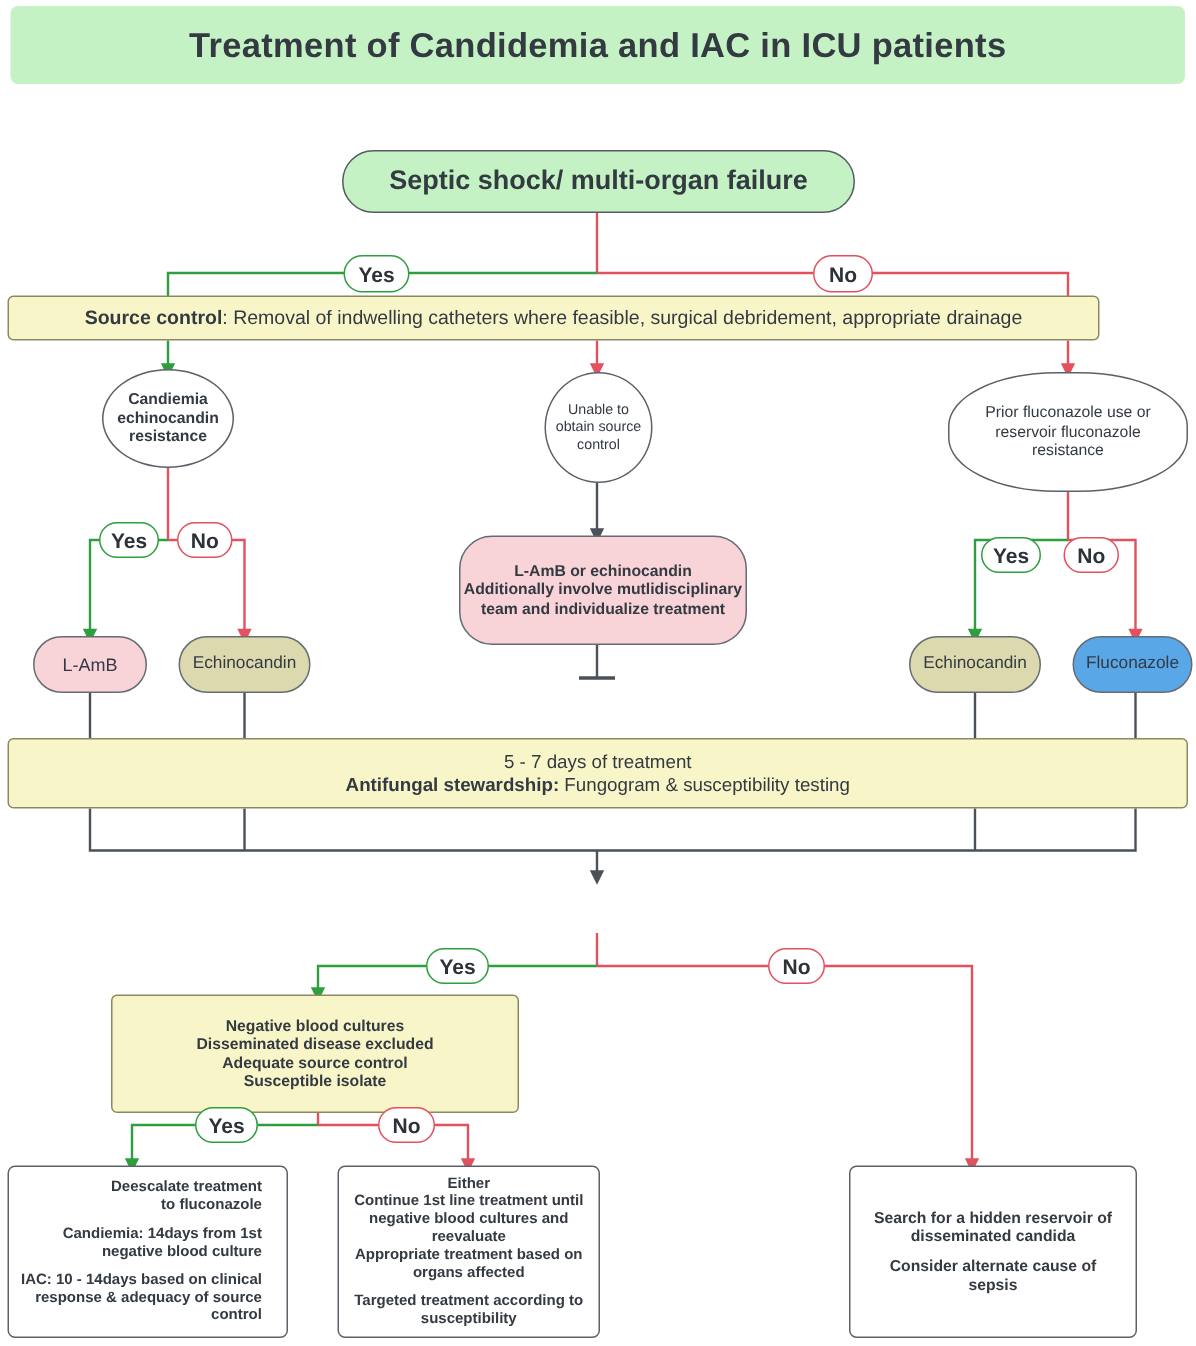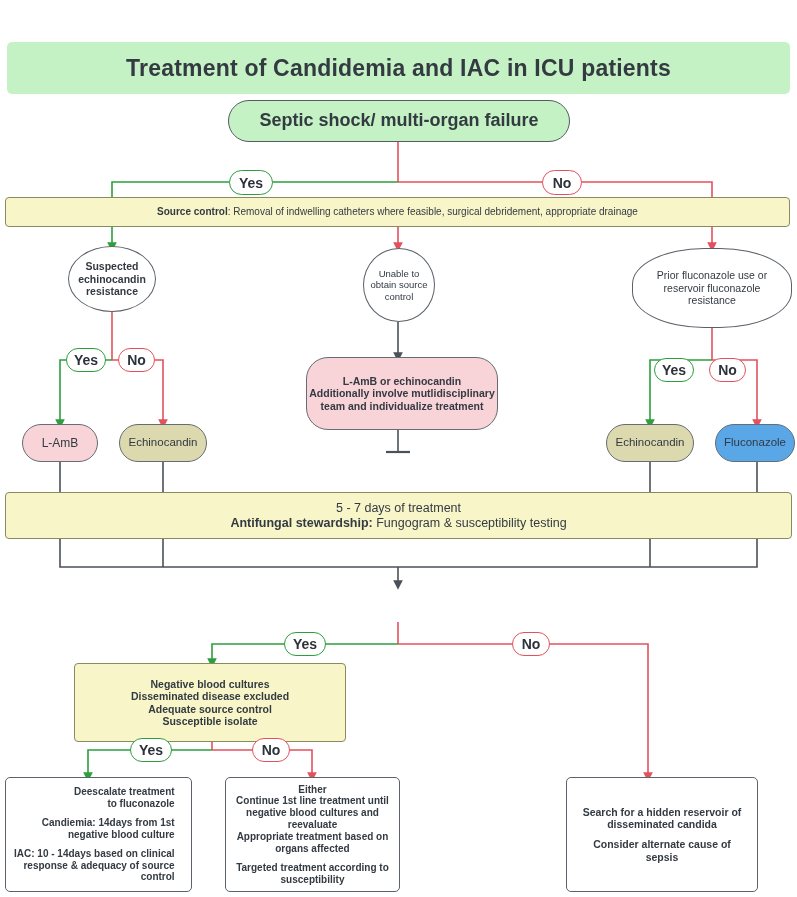--- a/index.html
+++ b/index.html
@@ -3,21 +3,21 @@
 <meta charset="utf-8">
 <style>
   html,body{margin:0;padding:0;background:#ffffff;}
   body{width:797px;height:897px;font-family:"Liberation Sans",sans-serif;position:relative;overflow:hidden;}
   #canvas{position:absolute;left:0;top:0;width:797px;height:897px;}
   svg#wires{position:absolute;left:0;top:0;width:797px;height:897px;pointer-events:none;}
   .node{position:absolute;box-sizing:border-box;display:flex;align-items:center;justify-content:center;
         text-align:center;color:#333a42;line-height:1.18;}
   .title-bar{position:absolute;left:7px;top:4px;width:783px;height:52px;background:#c5f2c5;border-radius:5px;
              display:flex;align-items:center;justify-content:center;color:#333a42;font-size:23px;font-weight:bold;
-             letter-spacing:.2px;margin-top:38px;}
+             letter-spacing:.2px;}
   .stadium{border:1.6px solid #555c63;border-radius:999px;background:#c5f2c5;font-weight:bold;}
   .barbox{border:1.6px solid #8a8a62;border-radius:4px;background:#f8f6c8;}
   .ellipse{border:1.4px solid #5a6169;border-radius:50%/50%;background:#ffffff;}
   .roundpill{border:1.5px solid #666c73;border-radius:22px;}
   .plainbox{border:1.2px solid #5b6269;border-radius:5px;background:#ffffff;}
   .label-pill{position:absolute;box-sizing:border-box;display:flex;align-items:center;justify-content:center;
               background:#ffffff;border-radius:999px;font-size:14px;font-weight:bold;color:#2d3239;z-index:6;}
   .label-yes{border:1.4px solid #2e9e3e;}
   .label-no{border:1.4px solid #e2515e;}
   .b{font-weight:bold;}
@@ -94,29 +94,29 @@
     <span>Septic shock/ multi-organ failure</span>
   </div>
 
   <div class="label-pill label-yes" style="left:229px;top:170px;width:44px;height:25px;">
     <span>Yes</span>
   </div>
   <div class="label-pill label-no" style="left:542px;top:170px;width:40px;height:25px;">
     <span>No</span>
   </div>
 
-  <div class="node barbox" style="left:5px;top:197px;width:785px;height:30px;font-size:10px;">
+  <div class="node barbox" style="left:5px;top:197px;width:728px;height:30px;font-size:13px;">
     <span>
       <span class="b">Source control</span><span>: Removal of indwelling catheters where feasible, surgical debridement, appropriate drainage</span>
     </span>
   </div>
 
   <div class="node ellipse" style="left:68px;top:246px;width:88px;height:66px;font-size:10.5px;font-weight:bold;">
     <span>
-      <span class="blk">Suspected</span>
+      <span class="blk">Candiemia</span>
       <span class="blk">echinocandin</span>
       <span class="blk">resistance</span>
     </span>
   </div>
 
   <div class="node ellipse" style="left:363px;top:248px;width:72px;height:74px;font-size:9.5px;">
     <span>
       <span class="blk">Unable to</span>
       <span class="blk">obtain source</span>
       <span class="blk">control</span>

